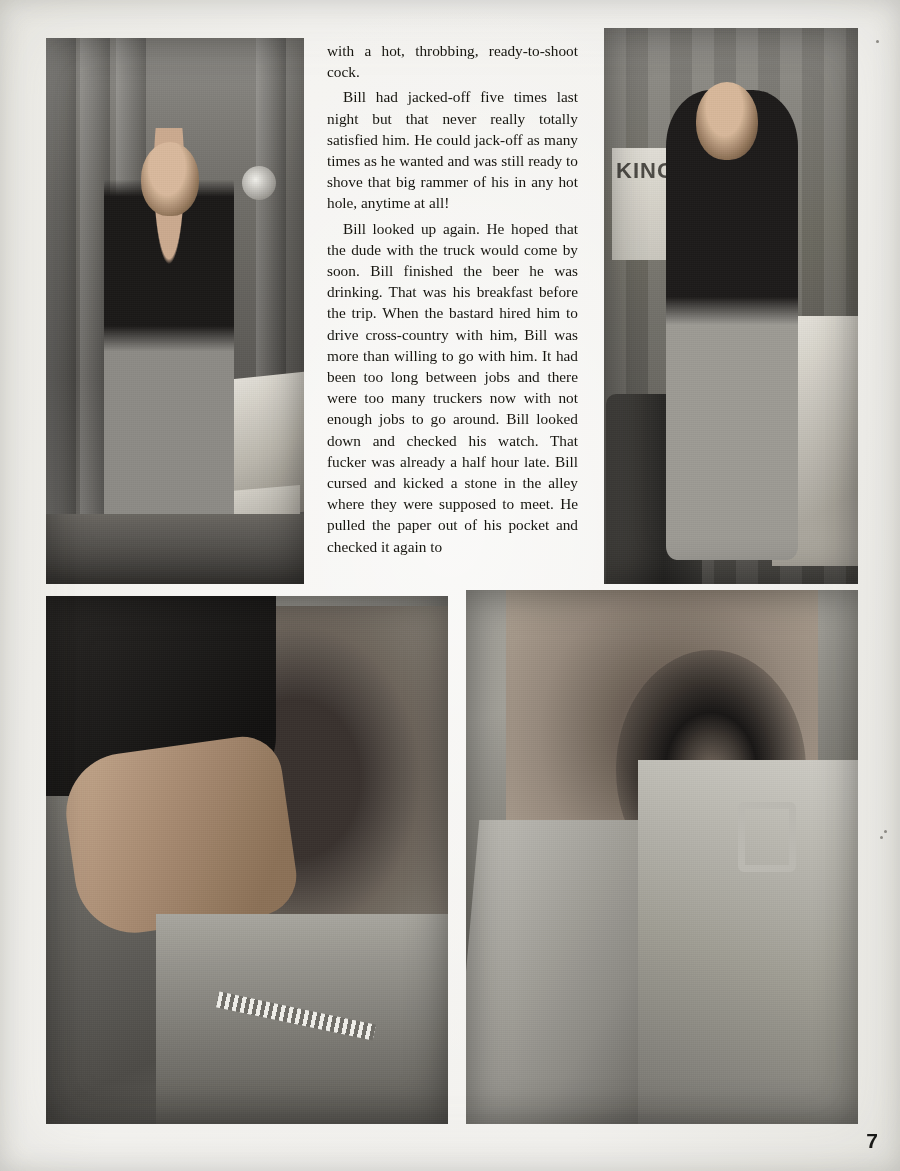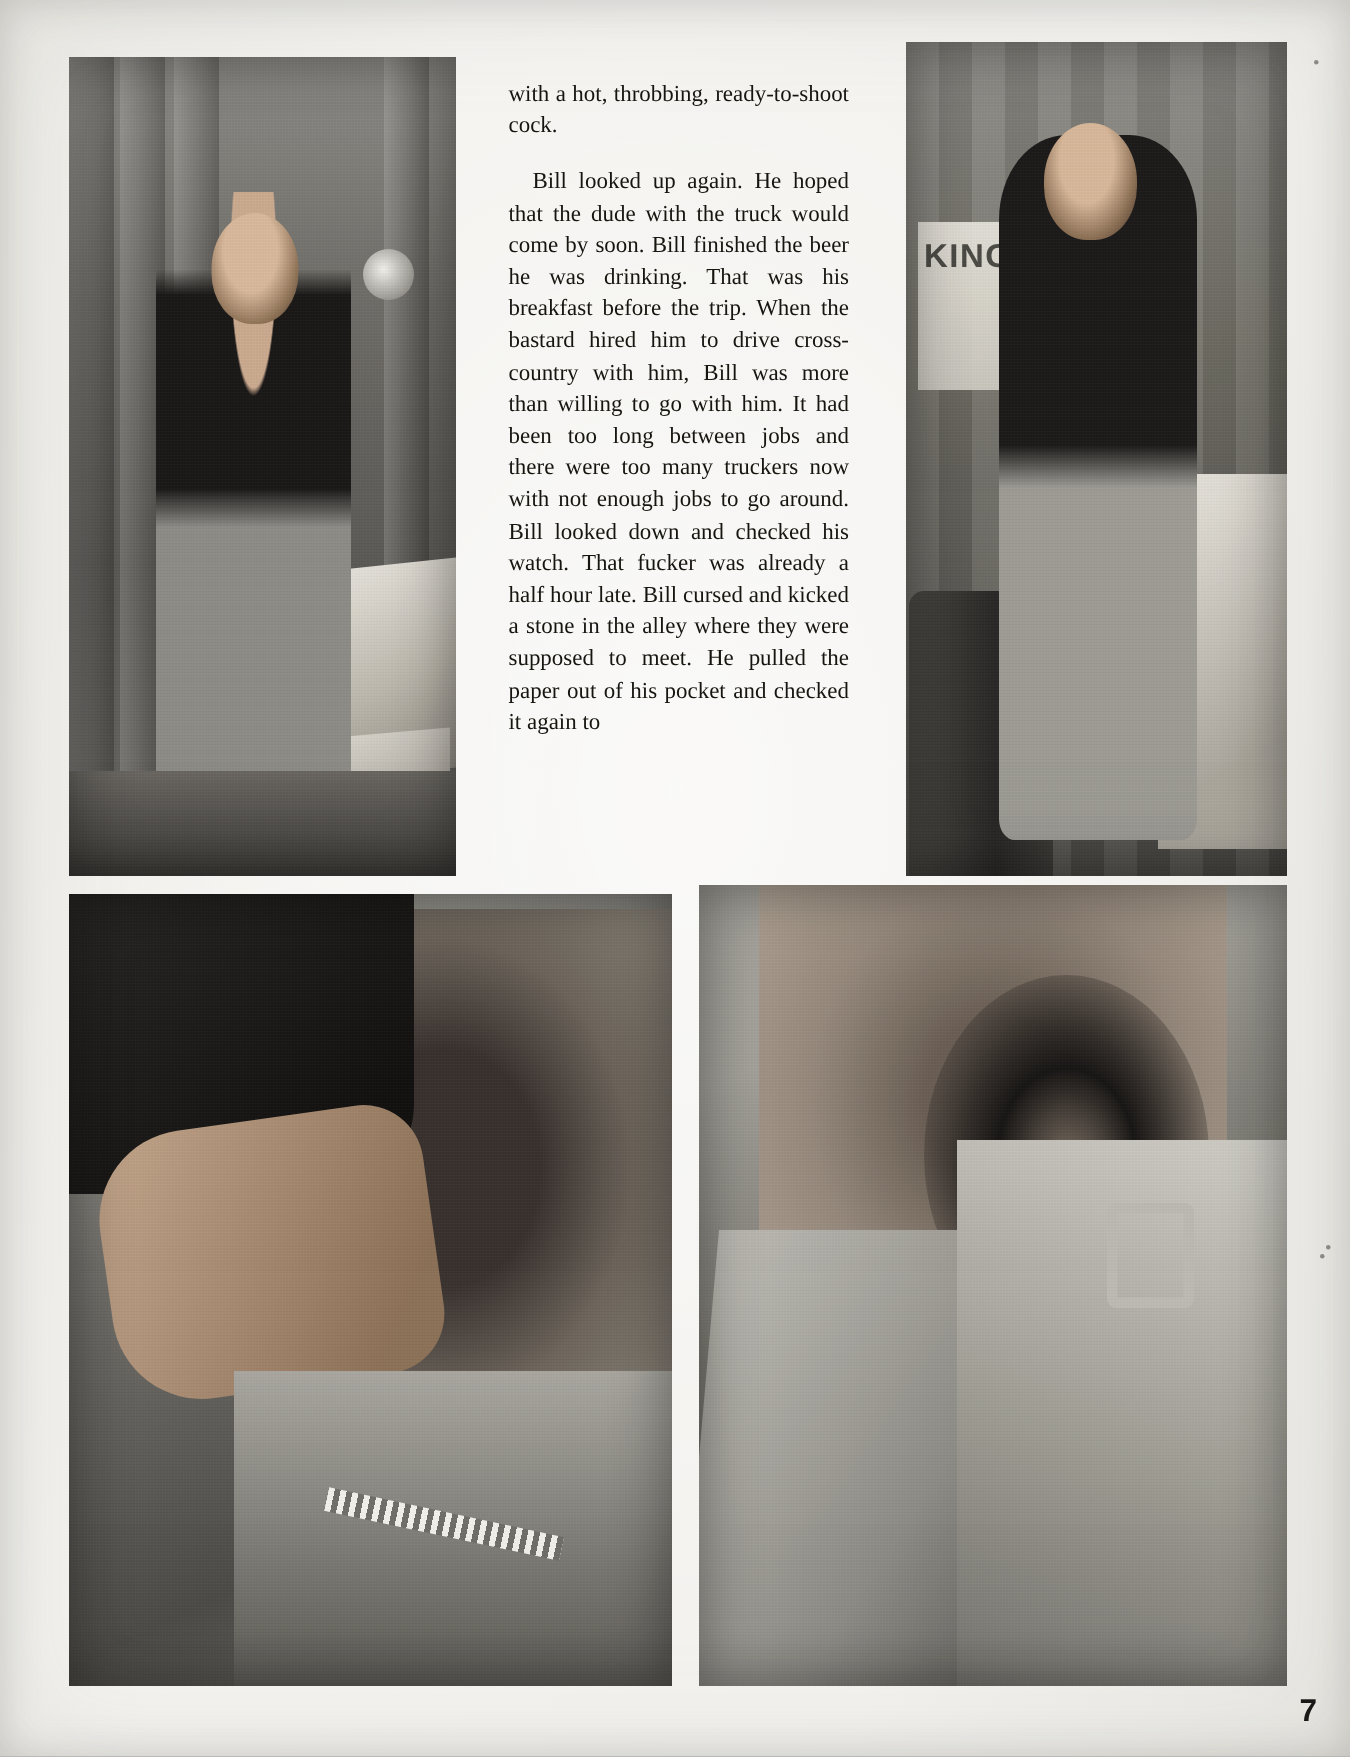--- a/index.html
+++ b/index.html
@@ -201,21 +201,21 @@
     left: 323px;
     top: 36px;
     width: 259px;
     font-size: 15.3px;
     line-height: 21.2px;
     color: #16150f;
     text-align: justify;
     text-justify: inter-word;
     hyphens: manual;
   }
-  .text-column p { margin: 16px; }
+  .text-column p { margin: 4px; }
   .text-column p + p { text-indent: 16px; }
 
   
   .folio {
     position: absolute;
     right: 22px;
     bottom: 18px;
     font-family: "Liberation Sans", sans-serif;
     font-weight: 700;
     font-size: 21px;
@@ -277,20 +277,21 @@
     <div class="hair"></div>
     <div class="jeansL"></div>
     <div class="jeansR"></div>
     <div class="loop"></div>
     <div class="noise"></div>
     <div class="vig"></div>
   </div>
 
   <div class="text-column">
     <p>with a hot, throbbing, ready-to-shoot cock.</p>
+    <p>Bill had jacked-off five times last night but that never really totally satisfied him. He could jack-off as many times as he wanted and was still ready to shove that big rammer of his in any hot hole, anytime at all!</p>
     <p>Bill looked up again. He hoped that the dude with the truck would come by soon. Bill finished the beer he was drinking. That was his breakfast before the trip. When the bastard hired him to drive cross-country with him, Bill was more than willing to go with him. It had been too long between jobs and there were too many truckers now with not enough jobs to go around. Bill looked down and checked his watch. That fucker was already a half hour late. Bill cursed and kicked a stone in the alley where they were supposed to meet. He pulled the paper out of his pocket and checked it again to</p>
   </div>
 
   <div class="reg-mark" style="left:876px; top:40px;"></div>
   <div class="reg-mark" style="left:880px; top:836px;"></div>
   <div class="reg-mark" style="left:884px; top:830px;"></div>
 
   <div class="folio">7</div>
 
   <div class="edge-shade"></div>

